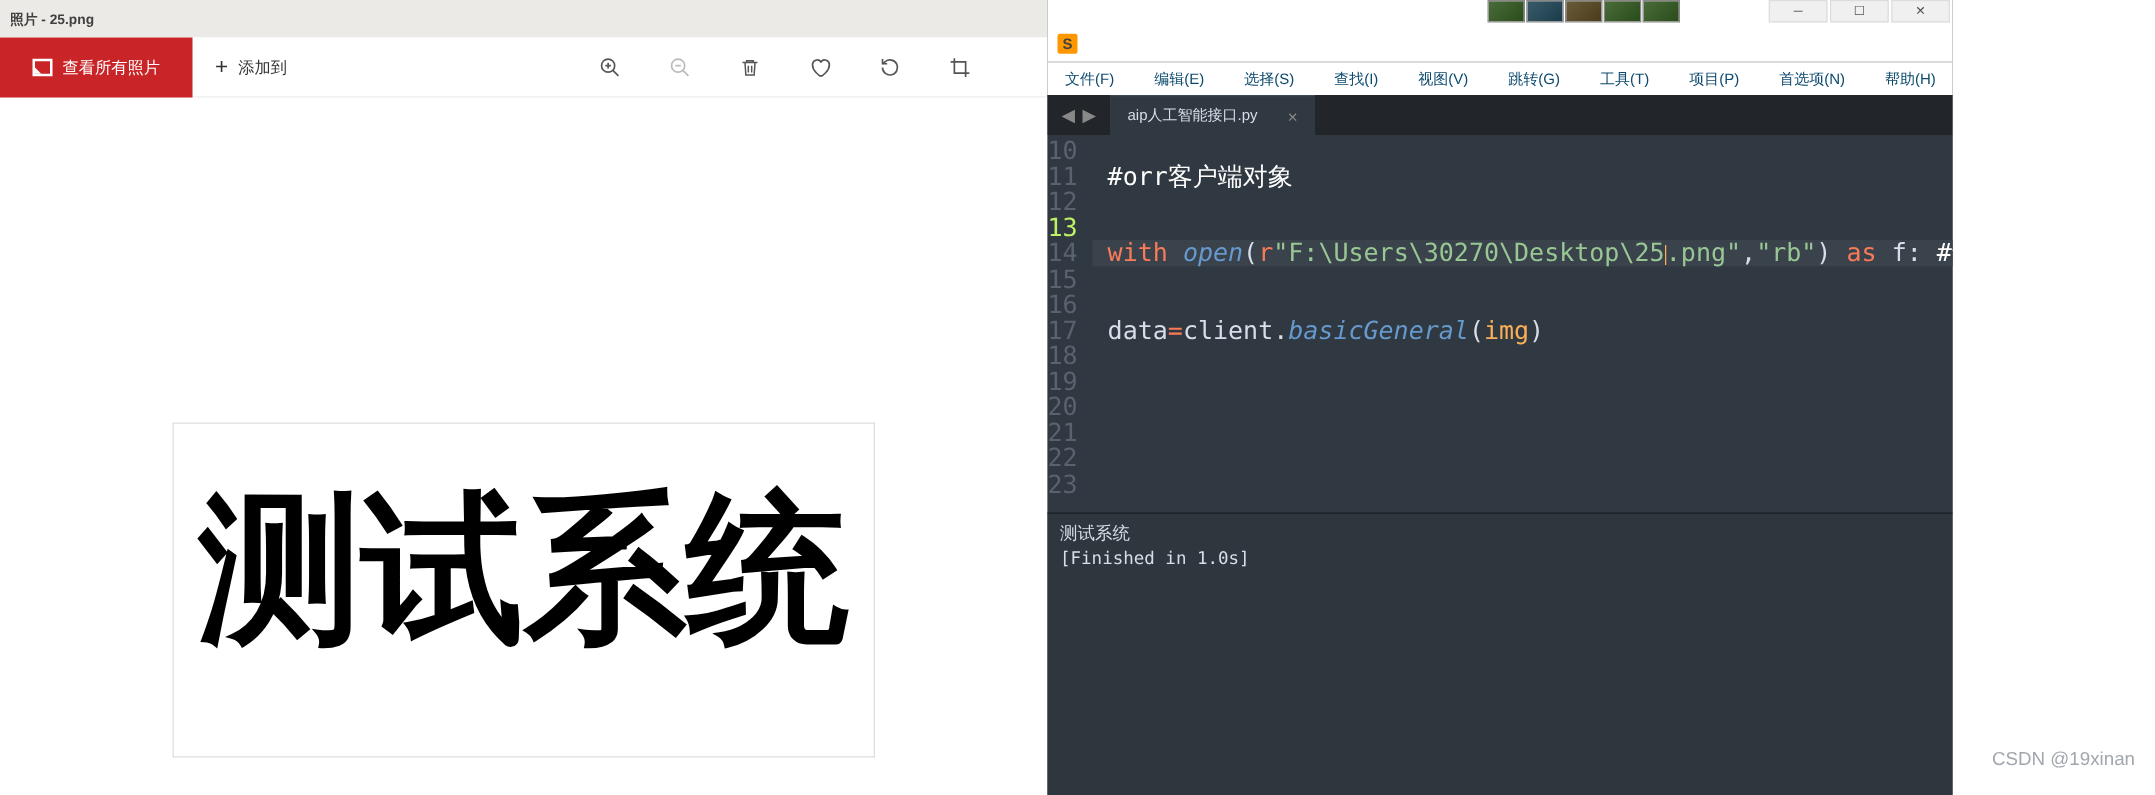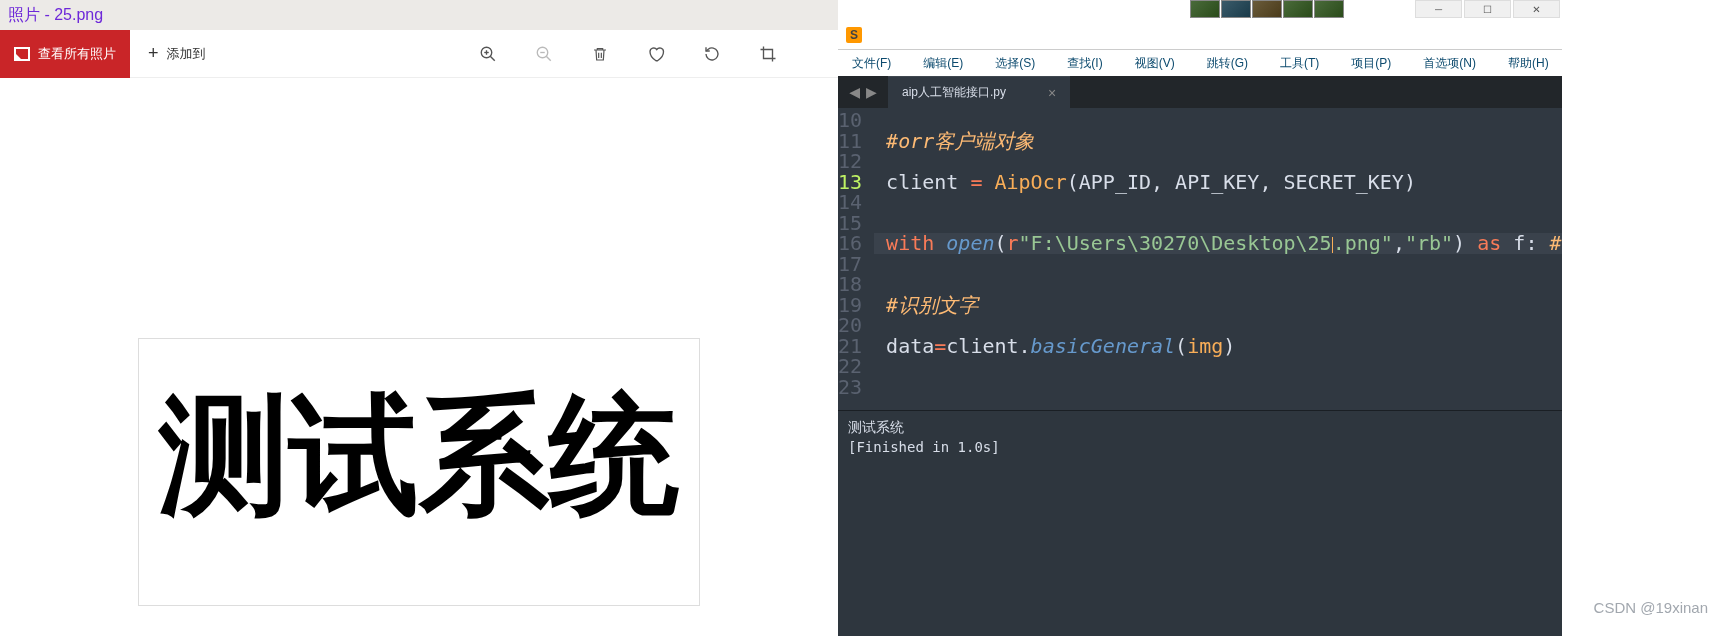--- a/index.html
+++ b/index.html
@@ -1,20 +1,20 @@
 <!DOCTYPE html>
 <html><head>
 <meta charset="utf-8">
 <style>
 * { margin: 0; padding: 0; box-sizing: border-box; }
 body { font-family: "Microsoft YaHei", sans-serif; width: 1724px; height: 636px; overflow: hidden; display: flex; background: #fff; position: relative; }
 .photos-app { width: 838px; height: 636px; display: flex; flex-direction: column; background: #fff; }
-.photos-title { height: 30px; background: #eceae7; display: flex; align-items: center; padding-left: 8px; font-size: 16px; color: #6d28d9; }
+.photos-title { height: 30px; background: #eceae7; display: flex; align-items: center; padding-left: 8px; font-size: 11px; color: #404040; font-weight: bold; }
 .photos-toolbar { height: 48px; display: flex; align-items: center; background: #fff; border-bottom: 1px solid #eee; }
-.view-all-btn { background: #c92528; color: #fff; height: 48px; display: flex; align-items: center; padding: 0 14px; font-size: 13px; gap: 8px; }
+.view-all-btn { background: #c92528; color: #fff; height: 48px; display: flex; align-items: center; padding: 0 26px; font-size: 13px; gap: 8px; }
 .photo-icon { width: 16px; height: 14px; border: 2px solid #fff; position: relative; }
 .photo-icon::before { content: ""; position: absolute; bottom: 0; left: 0; border-left: 5px solid #fff; border-top: 5px solid transparent; width: 8px; }
 .add-to-btn { display: flex; align-items: center; gap: 8px; padding: 0 18px; font-size: 13px; color: #333; height: 48px; }
 .plus-icon { font-size: 18px; font-weight: 300; }
 .tool-icons { margin-left: auto; display: flex; gap: 36px; padding-right: 60px; align-items: center; }
 .tool-btn { color: #555; cursor: pointer; display: flex; align-items: center; justify-content: center; width: 20px; height: 20px; }
 .photos-content { flex: 1; display: flex; align-items: center; justify-content: center; overflow: hidden; }
 .image-card { border: 1px solid #ddd; padding: 30px 20px 60px 20px; background: #fff; margin-top: 230px; }
 .image-text { font-size: 130px; font-weight: 700; color: #000; white-space: nowrap; font-family: "SimSun", serif; }
 
@@ -27,29 +27,29 @@
 .thumb { width: 30px; height: 18px; background: linear-gradient(135deg, #4a6b3a, #2a4b1a); border: 1px solid #888; }
 .thumb:nth-child(2) { background: linear-gradient(135deg, #3a5b6a, #1a3b4a); }
 .thumb:nth-child(3) { background: linear-gradient(135deg, #6a5b3a, #4a3b1a); }
 .sublime-title { height: 30px; background: #fff; display: flex; align-items: center; padding-left: 8px; font-size: 12px; color: #333; gap: 6px; border-bottom: 1px solid #ccc; }
 .sublime-logo { width: 16px; height: 16px; background: #ff9800; border-radius: 2px; display: flex; align-items: center; justify-content: center; color: #424242; font-weight: bold; font-size: 12px; }
 .sublime-menu { height: 26px; background: #fff; display: flex; align-items: center; padding-left: 8px; gap: 20px; font-size: 12px; color: #0c4a6e; }
 .menu-item { padding: 2px 6px; }
 .tab-bar { height: 32px; background: #22262a; display: flex; align-items: stretch; }
 .tab-nav { width: 50px; display: flex; align-items: center; justify-content: center; gap: 6px; color: #888; }
 .tab-nav span { font-size: 14px; }
-.tab { background: #303841; color: #d8dee9; display: flex; align-items: center; padding: 4px 14px; font-size: 12px; gap: 42px; border-top: 1px solid #404850; }
+.tab { background: #303841; color: #d8dee9; display: flex; align-items: center; padding: 4px 14px; font-size: 12px; gap: 24px; border-top: 1px solid #404850; }
 .tab-close { color: #888; font-size: 14px; }
 .editor { flex: 1; display: flex; font-family: Consolas, monospace; font-size: 20px; overflow: hidden; }
 .gutter { width: 60px; background: #303841; color: #5a6270; text-align: right; padding: 2px 12px 2px 0; line-height: 20.5px; }
 .gutter .current { color: #bef264; }
 .code { flex: 1; background: #303841; color: #d8dee9; padding: 2px 0; line-height: 20.5px; white-space: pre; }
 .code .line { padding-left: 12px; }
 .code .line.hl { background: #3a424c; position: relative; }
-.c-comment { color: #fdba74; font-style: italic; }
+.c-comment { color: #ffffff; }
 .c-func { color: #6699cc; font-style: italic; }
 .c-string { color: #99c794; }
 .c-op { color: #f97b58; }
 .c-var { color: #f9ae58; }
 .c-paren { color: #d8dee9; }
 .cursor { border-left: 1px solid #f9ae58; display: inline-block; height: 16px; vertical-align: middle; }
 .console { height: 226px; background: #2e363e; border-top: 1px solid #1a1f24; color: #d8dee9; font-family: Consolas, monospace; font-size: 14px; padding: 6px 10px; line-height: 20px; white-space: pre; }
 .watermark { position: absolute; right: 16px; bottom: 20px; color: #7a828c; font-size: 15px; font-family: sans-serif; opacity: 0.7; }
 svg { display: block; }
 </style>
@@ -167,25 +167,23 @@
         <div>17</div>
         <div>18</div>
         <div>19</div>
         <div>20</div>
         <div>21</div>
         <div>22</div>
         <div>23</div>
       </div>
     <div class="code">
 <div class="line"><span class="c-comment">#orr客户端对象</span></div>
-<div class="line"><span>client</span><span class="c-op"> = </span><span class="c-var">AipOcr</span><span class="c-paren">(</span><span>APP_ID, API_KEY, SECRET_KEY</span><span class="c-paren">)</span></div>
 <div class="line"></div>
 <div class="line hl"><span class="c-op">with</span> <span class="c-func">open</span><span class="c-paren">(</span><span class="c-op">r</span><span class="c-string">"F:\Users\30270\Desktop\25</span><span class="cursor"></span><span class="c-string">.png"</span><span class="c-paren">,</span><span class="c-string">"rb"</span><span class="c-paren">)</span> <span class="c-op">as</span> <span>f</span><span class="c-paren">:</span> <span class="c-comment">#读取1.png文件</span></div>
 <div class="line"></div>
-<div class="line"><span class="c-comment">#识别文字</span></div>
 <div class="line"><span>data</span><span class="c-op">=</span><span>client</span><span class="c-paren">.</span><span class="c-func">basicGeneral</span><span class="c-paren">(</span><span class="c-var">img</span><span class="c-paren">)</span></div>
 <div class="line"></div>
 
 
 <div class="line"></div>
 <div class="line"></div>
 <div class="line"></div>
     </div>
   </div>
   <div class="console"><div>测试系统</div><div>[Finished in 1.0s]</div></div>

